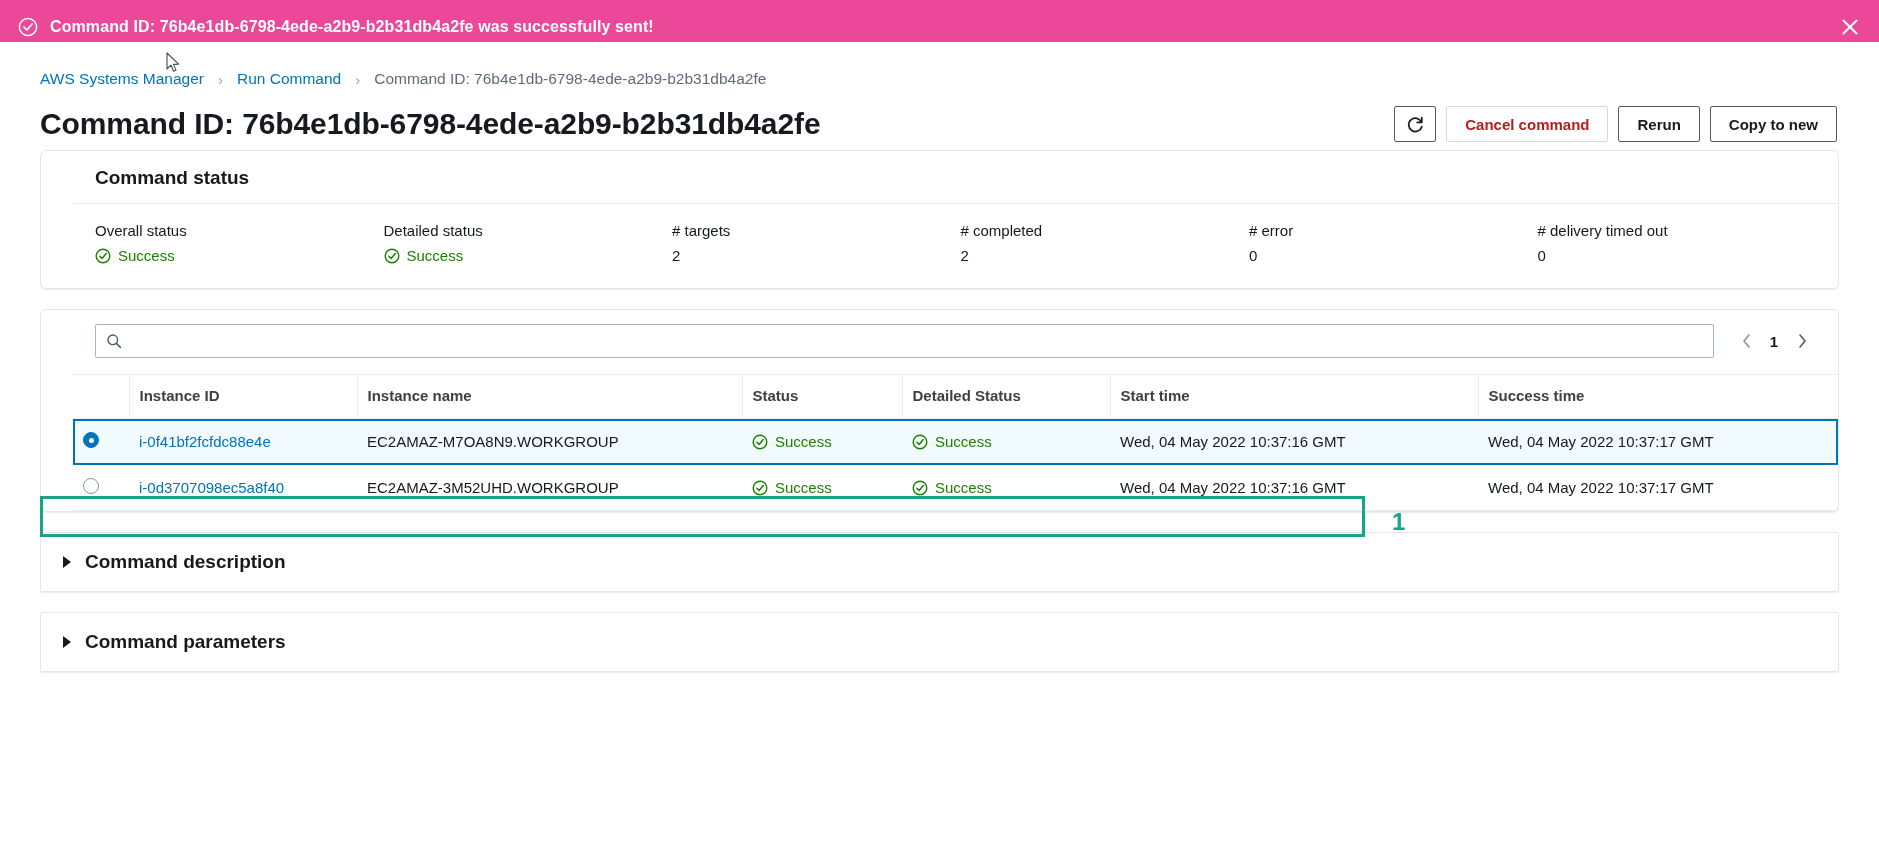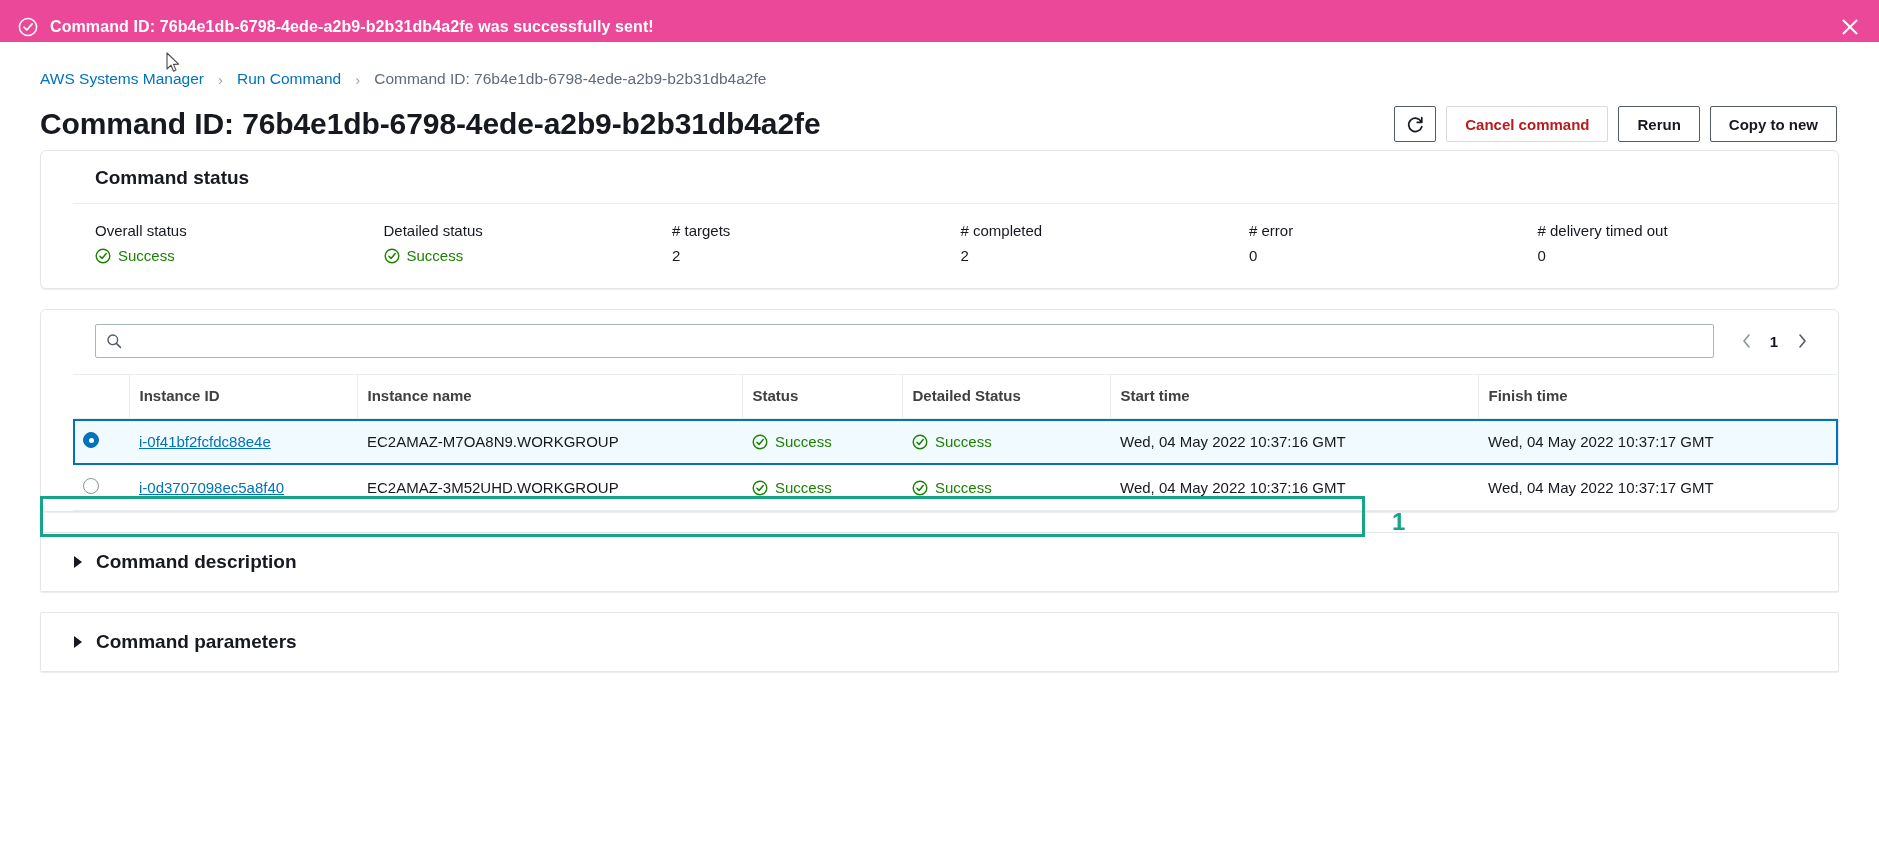--- a/index.html
+++ b/index.html
@@ -269,21 +269,20 @@
     content: "";
     position: absolute;
     left: 4.5px; top: 4.5px;
     width: 5px; height: 5px;
     border-radius: 50%;
     background: #ffffff;
   }
   .id-link {
     color: #0073bb;
     cursor: pointer;
-    text-decoration: underline;
   }
   .cell-success {
     color: #1d8102;
     display: flex; align-items: center;
   }
 
   
   .anno-box {
     position: absolute;
     border: 3px solid #17a589;
@@ -299,21 +298,21 @@
     pointer-events: none;
   }
 
   
   .expand-card {
     margin: 0 40px 20px 40px;
     border: 1px solid #e4e7ea;
     border-radius: 2px;
     background: #ffffff;
     box-shadow: 0 1px 1px rgba(0,28,36,0.08);
-    padding: 18px 33px;
+    padding: 18px 22px;
     display: flex; align-items: center;
     cursor: pointer;
   }
   .caret {
     width: 0; height: 0;
     border-left: 8px solid #16191f;
     border-top: 6px solid transparent;
     border-bottom: 6px solid transparent;
     margin-right: 14px;
     flex: 0 0 auto;
@@ -457,21 +456,21 @@
 
     <table class="targets">
       <thead>
         <tr>
           <th class="col-select col-w-select"></th>
           <th class="col-w-id">Instance ID</th>
           <th class="col-w-name">Instance name</th>
           <th class="col-w-status">Status</th>
           <th class="col-w-dstat">Detailed Status</th>
           <th class="col-w-start">Start time</th>
-          <th class="col-w-finish">Finish time</th>
+          <th class="col-w-finish">Success time</th>
         </tr>
       </thead>
       <tbody>
 
         <tr class="row-selected">
           <td>
             <span class="radio checked"></span>
           </td>
           <td>
             <span class="id-link">i-0f41bf2fcfdc88e4e</span>

